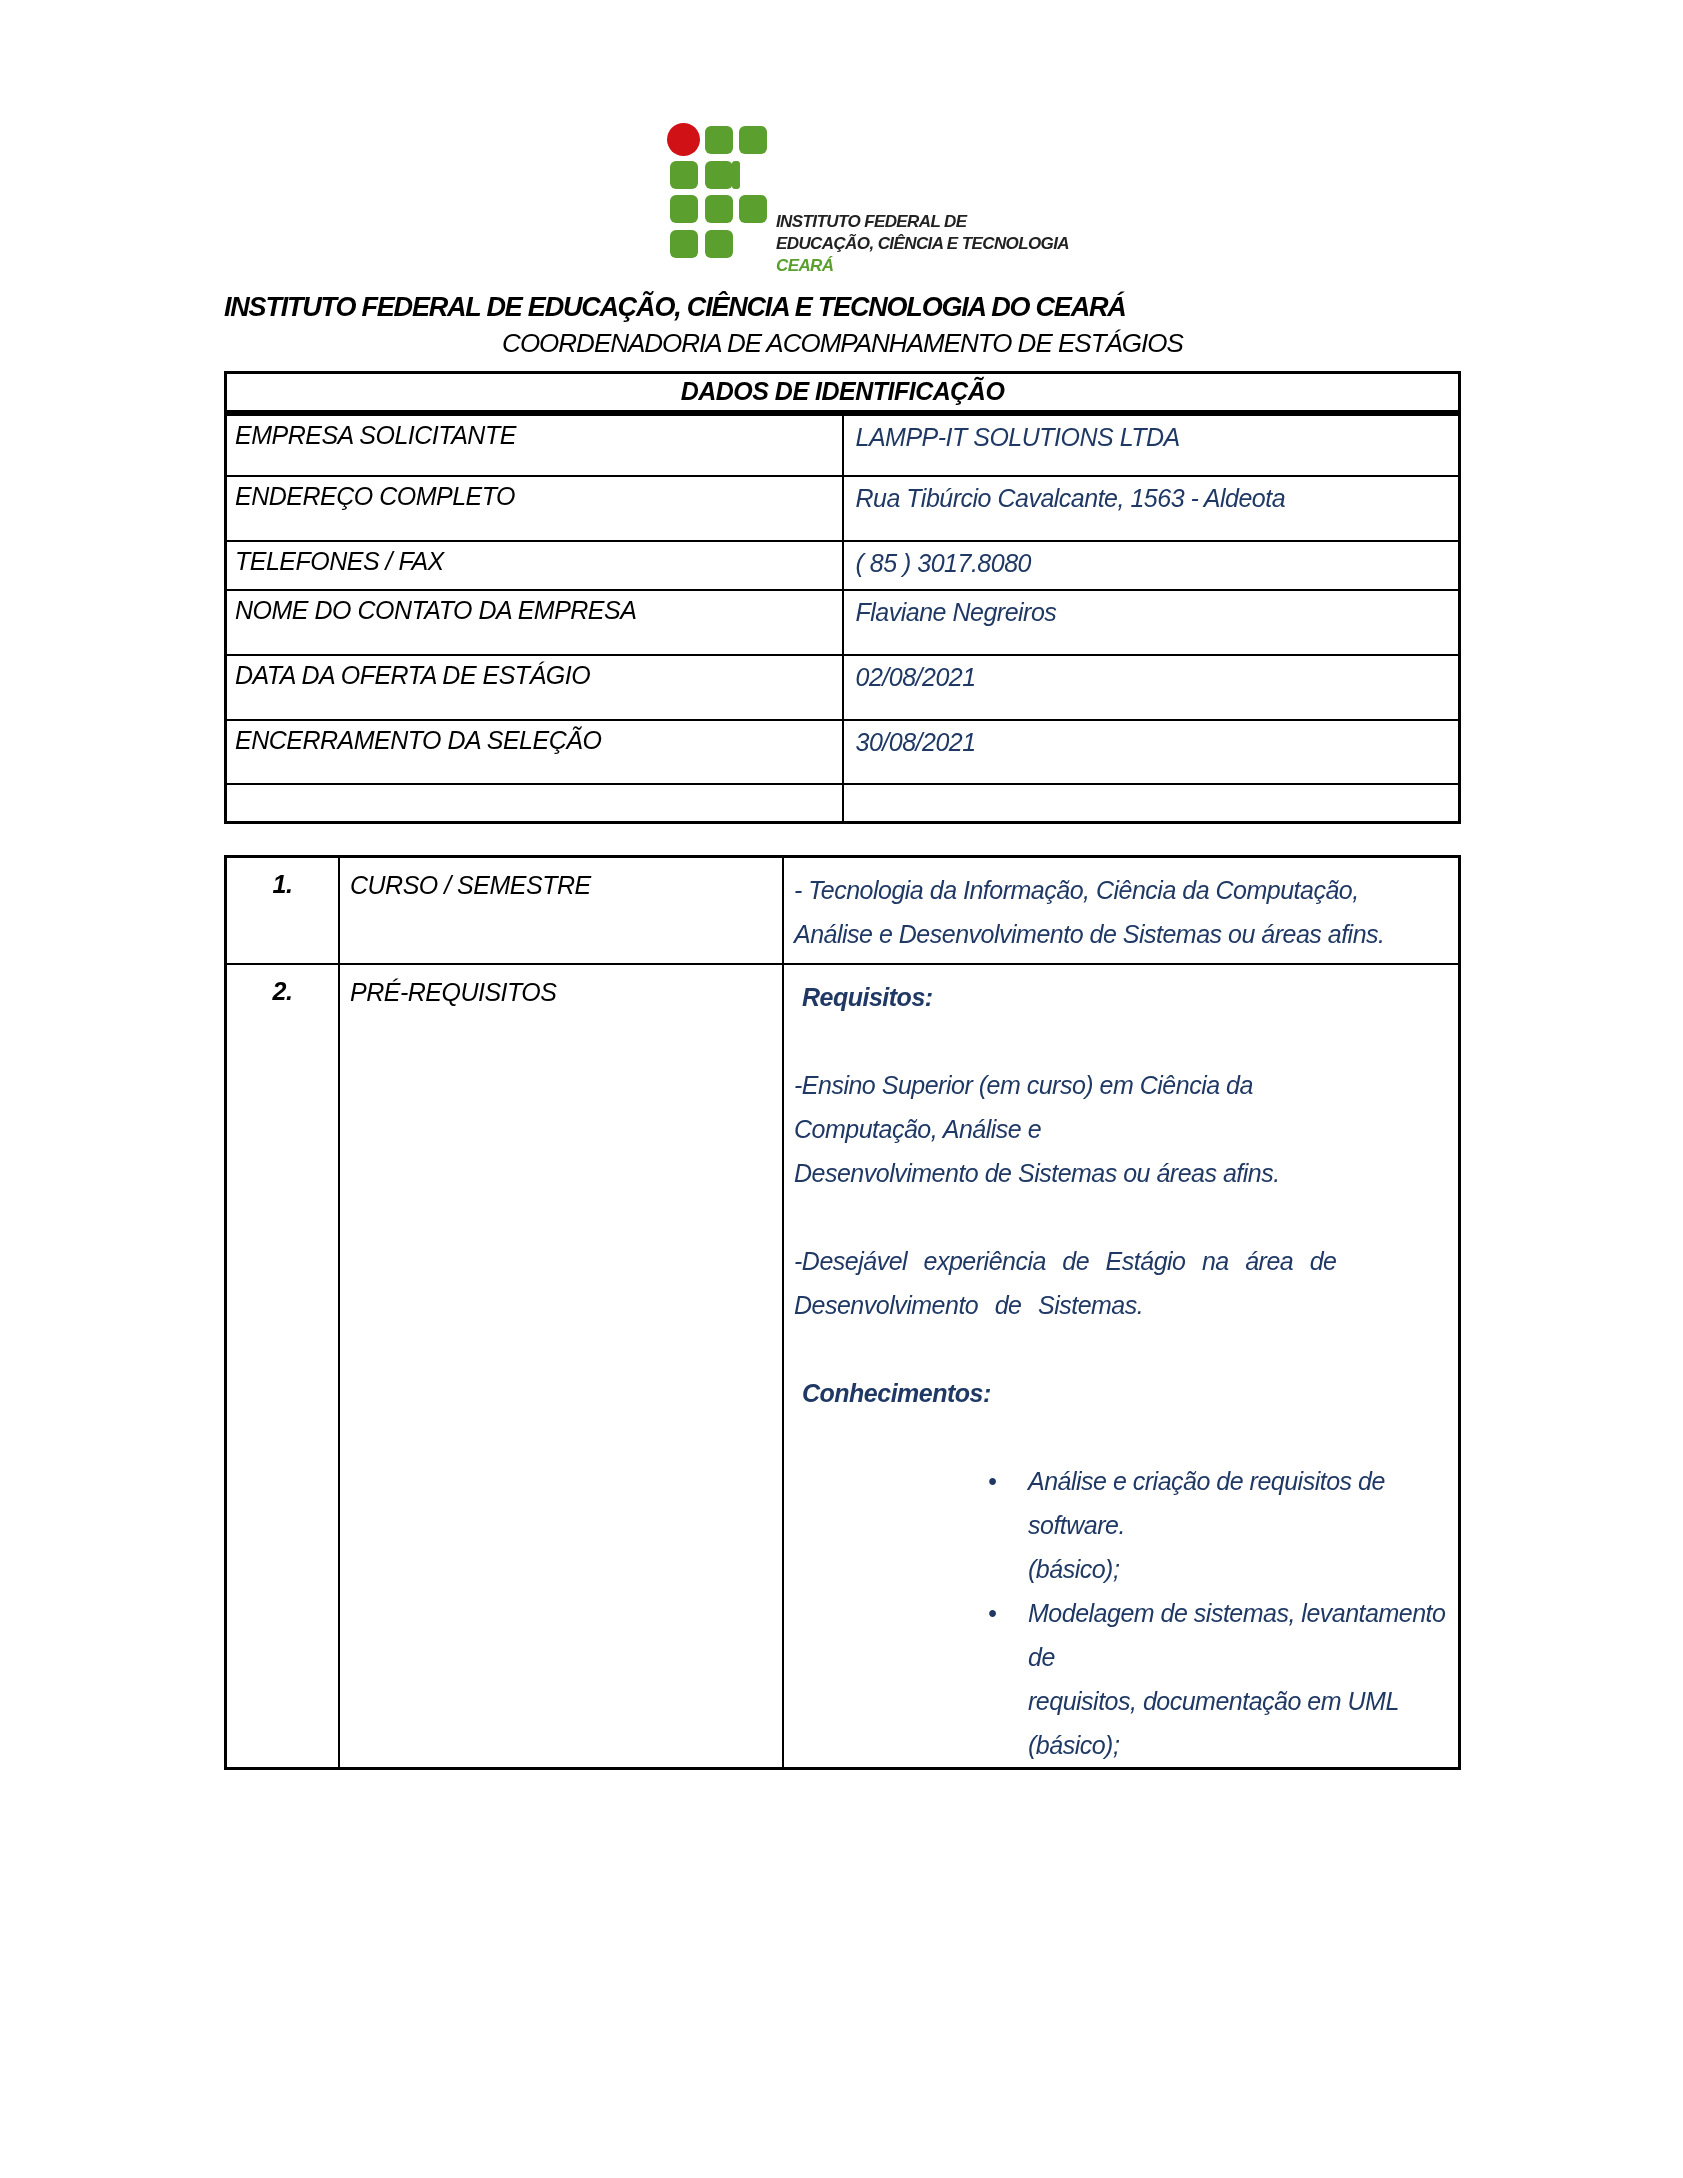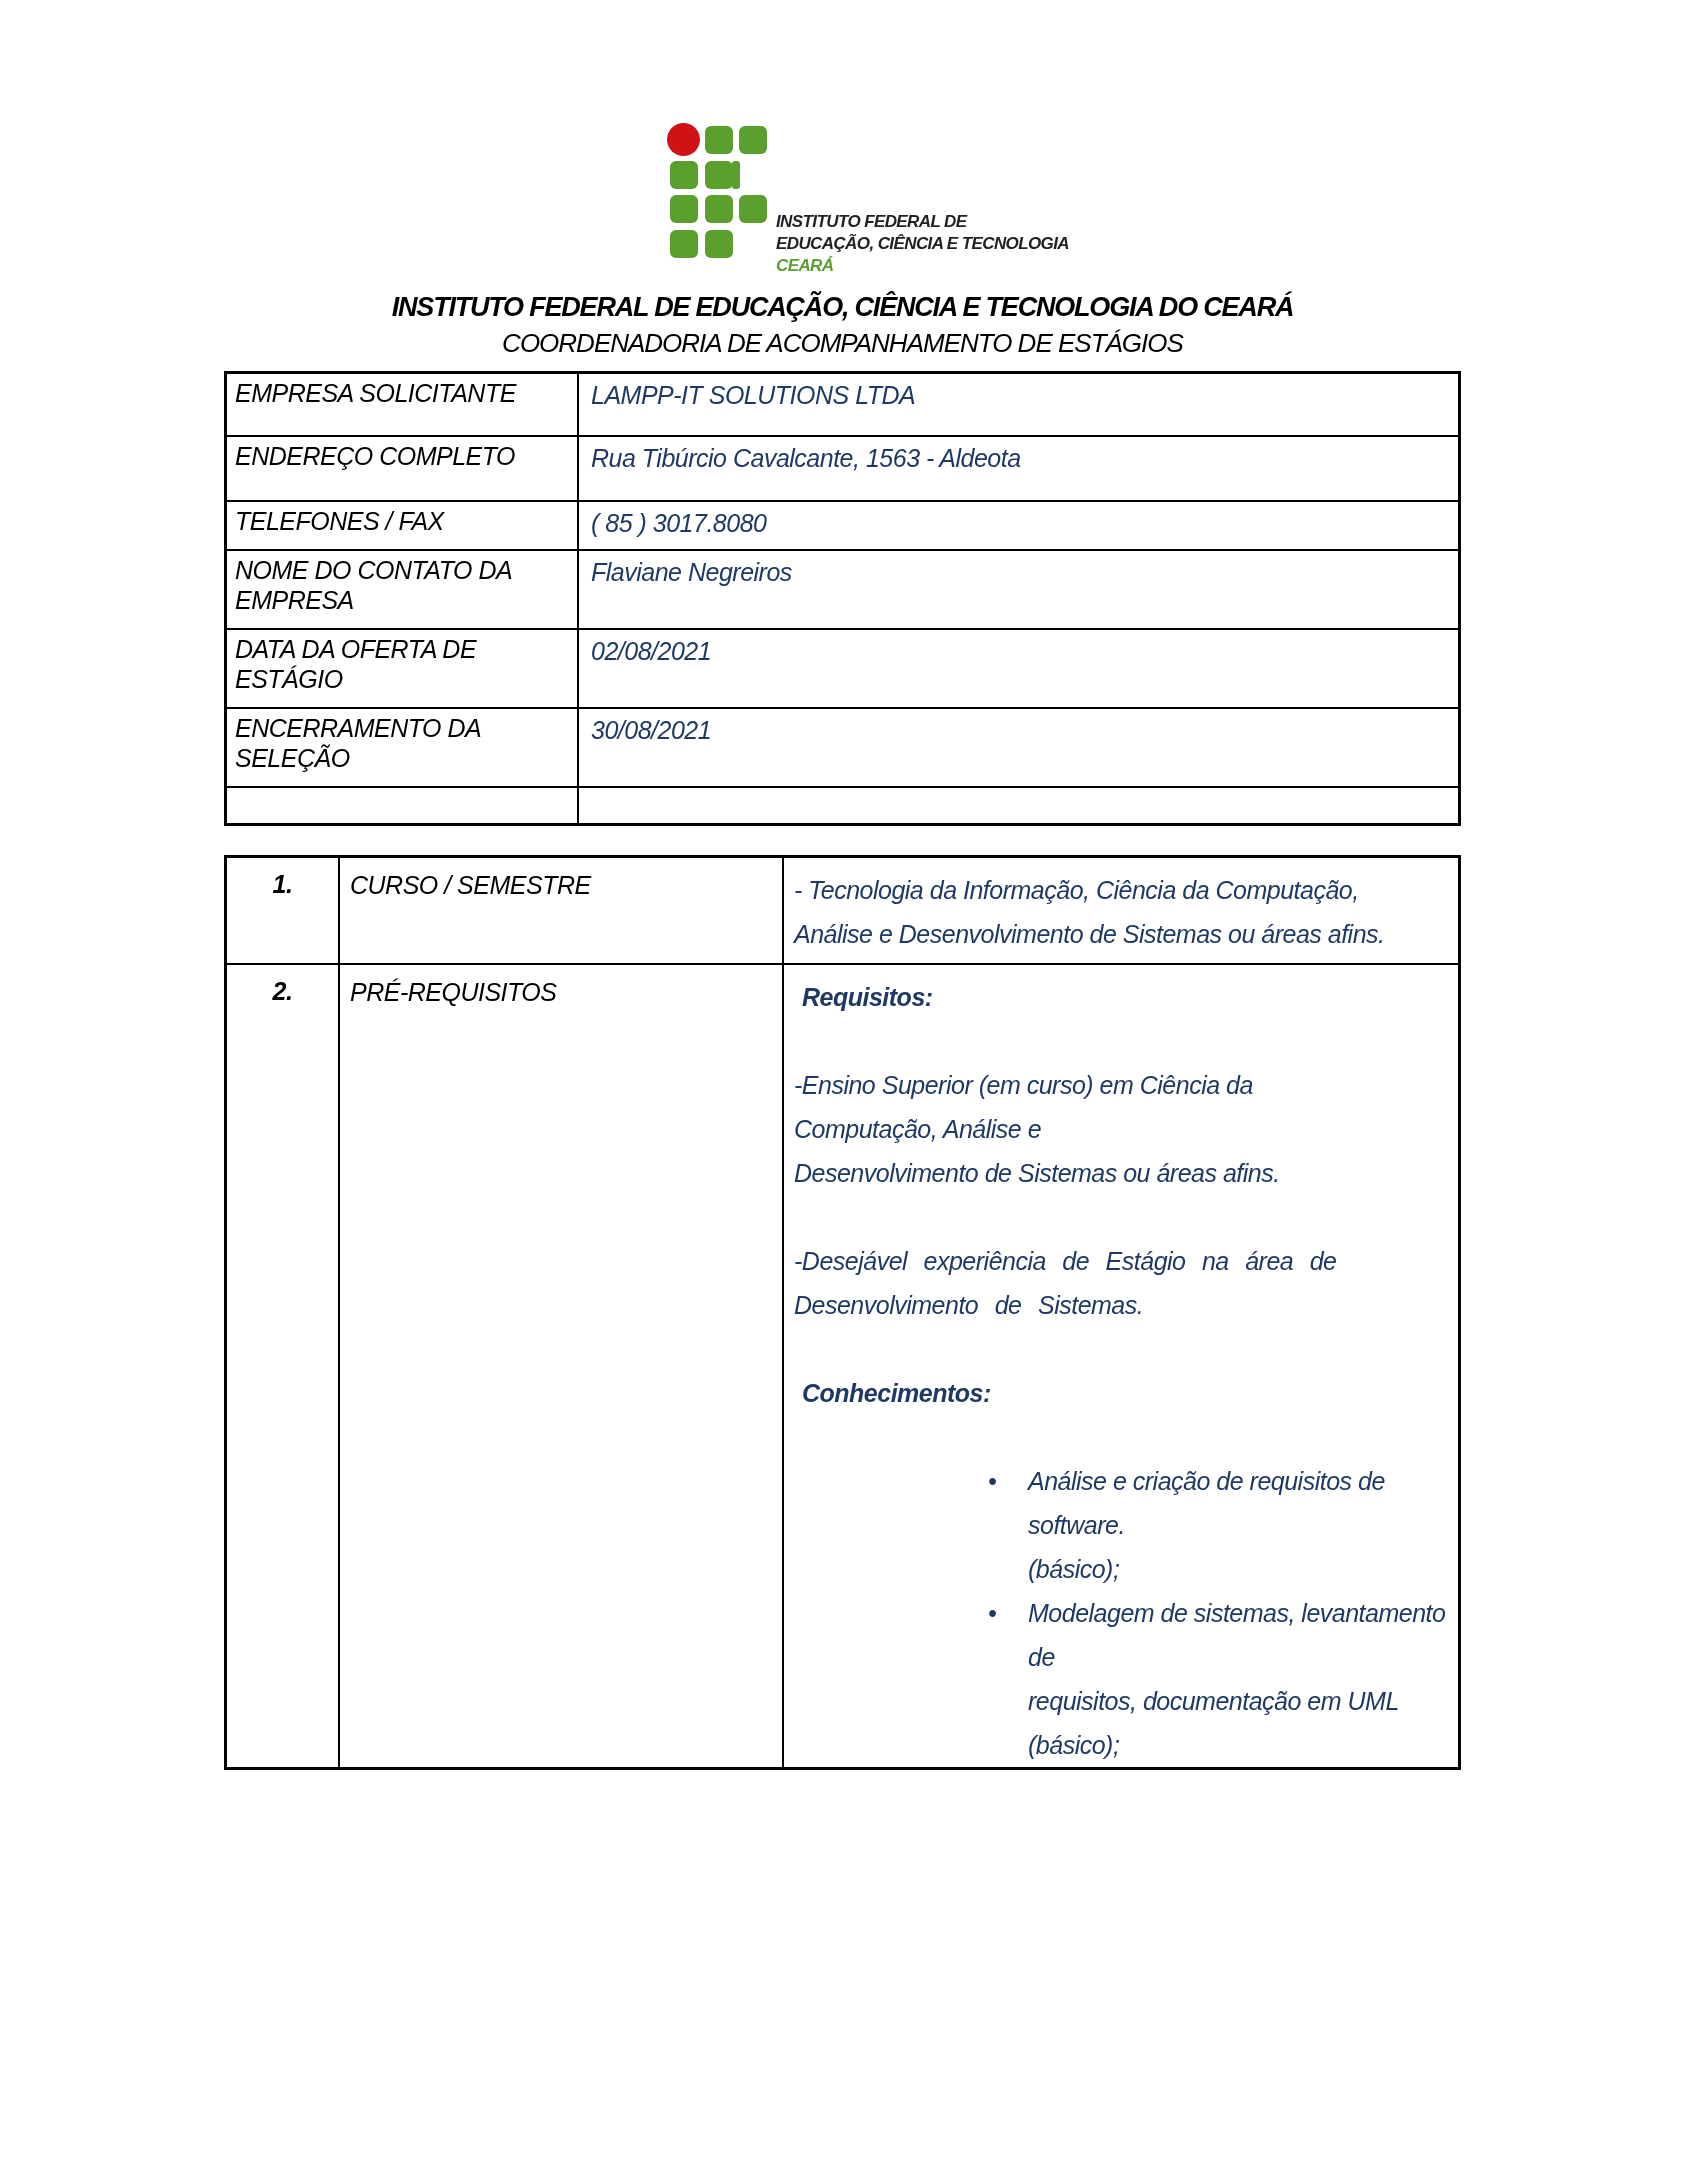--- a/index.html
+++ b/index.html
@@ -13,21 +13,21 @@
   .logo{position:absolute;left:670px;top:126px;display:flex;}
   .logo-grid{position:relative;width:99px;height:134px;flex:0 0 auto;}
   .sq{position:absolute;width:28px;height:28px;background:var(--logo-green,#5ba02e);border-radius:6px;}
   .r1{top:0;} .r2{top:35px;} .r3{top:69px;} .r4{top:104px;}
   .c1{left:0;} .c2{left:35px;} .c3{left:69px;}
   .logo-circle{position:absolute;left:-3px;top:-3px;width:33px;height:33px;border-radius:50%;background:var(--logo-red,#d01217);}
   .logo-vbar{position:absolute;left:62px;top:35px;width:8px;height:28px;background:var(--logo-green,#5ba02e);border-radius:3px;}
   .logo-text{margin-left:7px;padding-top:85px;font-weight:bold;font-size:17px;line-height:22px;color:#222;letter-spacing:-0.6px;}
   .logo-text .green{color:var(--logo-green,#5ba02e);}
   
-  .title{position:absolute;left:224px;top:292px;width:1237px;text-align:center;
+  .title{position:absolute;left:224px;top:292px;width:1237px;
     font-size:27px;font-weight:bold;letter-spacing:-1.2px;}
   .subtitle{position:absolute;left:224px;top:328px;width:1237px;text-align:center;
     font-size:26px;letter-spacing:-1px;}
   
   table{border-collapse:collapse;table-layout:fixed;}
   .t1{position:absolute;left:224px;top:371px;width:1237px;border:3px solid #000;}
   .t2{position:absolute;left:224px;top:855px;width:1237px;border:3px solid #000;}
   td{border:2px solid #000;vertical-align:top;padding:0;}
   .t1-head{height:33px;text-align:center;font-weight:bold;font-size:25px;
     border-bottom:6px solid #000;padding-top:3px;}
@@ -73,20 +73,23 @@
       <div>EDUCAÇÃO, CIÊNCIA E TECNOLOGIA</div>
       <div class="green">CEARÁ</div>
     </div>
   </div>
 
   <div class="title">INSTITUTO FEDERAL DE EDUCAÇÃO, CIÊNCIA E TECNOLOGIA DO CEARÁ</div>
   <div class="subtitle">COORDENADORIA DE ACOMPANHAMENTO DE ESTÁGIOS</div>
 
   <table class="t1">
     <tbody>
+        <tr>
+      <td colspan="2" class="t1-head">DADOS DE IDENTIFICAÇÃO</td>
+    </tr>
     <tr class="h64">
       <td class="lbl">EMPRESA SOLICITANTE</td>
       <td class="val">LAMPP-IT SOLUTIONS LTDA</td>
     </tr>
     <tr class="h66">
       <td class="lbl">ENDEREÇO COMPLETO</td>
       <td class="val">Rua Tibúrcio Cavalcante, 1563 - Aldeota</td>
     </tr>
     <tr class="h34">
       <td class="lbl">TELEFONES / FAX</td>

